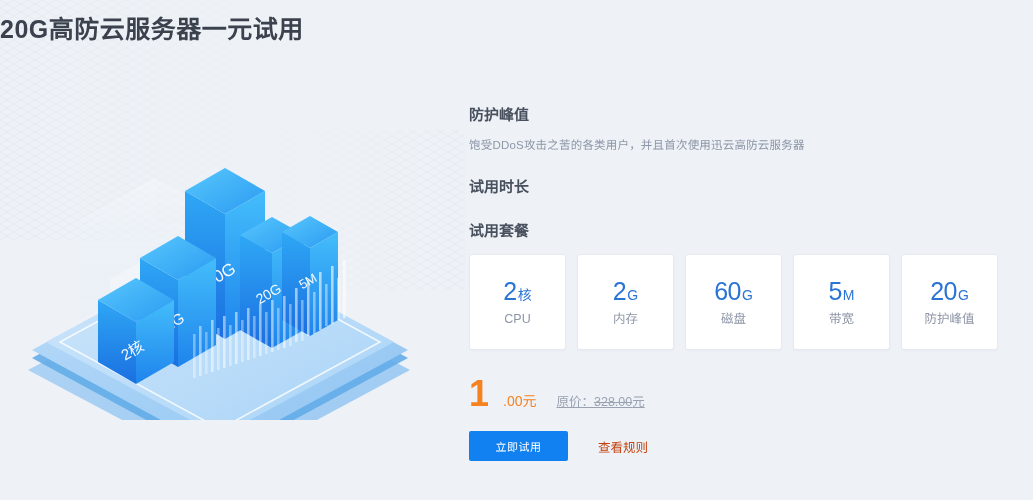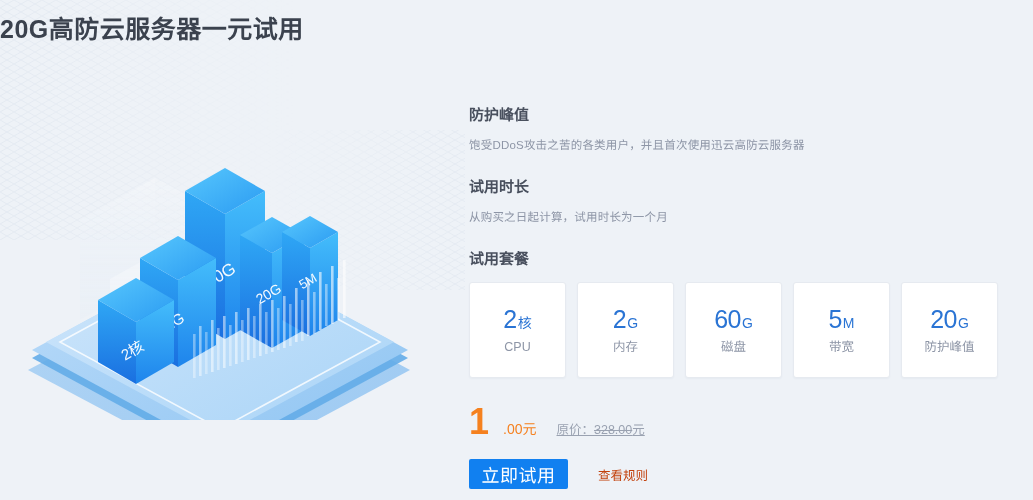--- a/index.html
+++ b/index.html
@@ -142,21 +142,21 @@
     display: flex;
     align-items: center;
   }
   .cta-btn {
     width: 99px;
     height: 30px;
     background: #1180f0;
     color: #ffffff;
     border: none;
     border-radius: 2px;
-    font-size: 18px;
+    font-size: 11px;
     font-family: inherit;
     cursor: pointer;
     letter-spacing: .5px;
   }
   .cta-link {
     margin-left: 30px;
     font-size: 12.5px;
     color: #c2410c;
     cursor: pointer;
   }
@@ -315,21 +315,20 @@
 
   <div>
     <div class="sec-title">防护峰值</div>
     <div class="sec-desc">饱受DDoS攻击之苦的各类用户，并且首次使用迅云高防云服务器</div>
   </div>
 
   <div class="block-gap"></div>
 
   <div>
     <div class="sec-title">试用时长</div>
-    <div class="sec-desc">从购买之日起计算，试用时长为一个月</div>
   </div>
 
   <div class="block-gap"></div>
 
   <div>
     <div class="sec-title">试用套餐</div>
 
     <div class="spec-row" id="specRow">
 
     <div class="spec-card">

